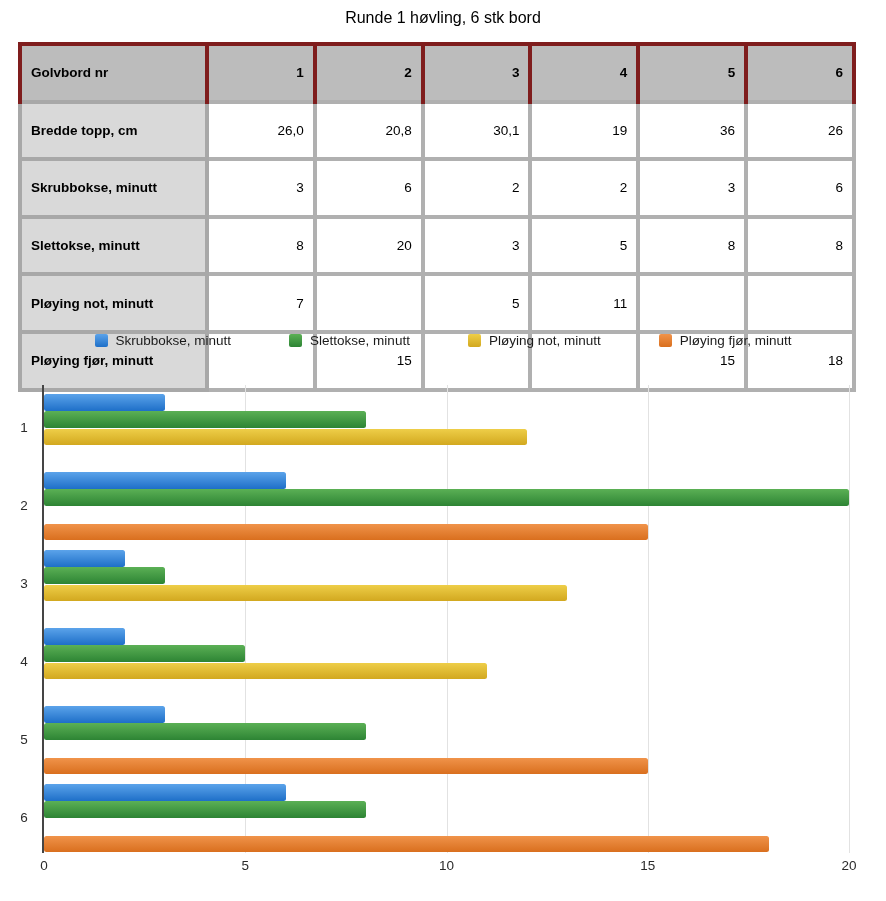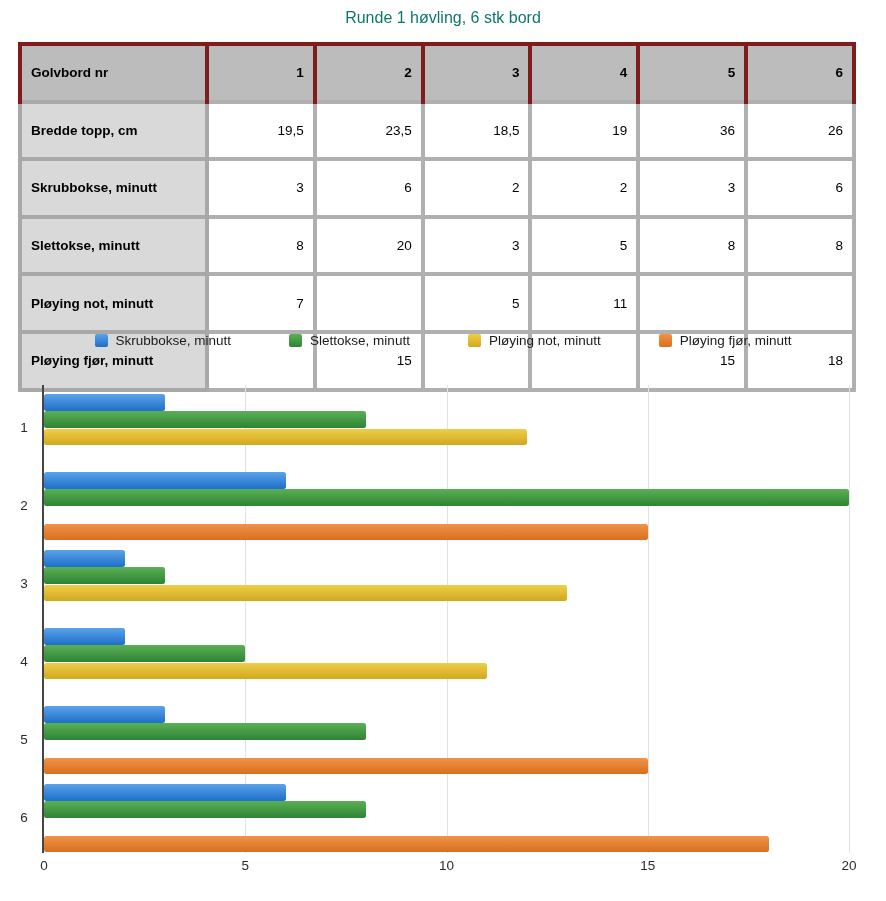--- a/index.html
+++ b/index.html
@@ -3,21 +3,21 @@
 <meta charset="utf-8">
 <style>
   html, body { margin:0; padding:0; }
   body {
     width:886px; height:901px; position:relative;
     background:#ffffff; font-family:"Liberation Sans", sans-serif; color:#000;
     overflow:hidden;
   }
   .title {
     position:absolute; top:9px; left:0; width:886px;
-    text-align:center; font-size:16px; color:#0f766e;
+    text-align:center; font-size:16px; color:#000000;
   }
   
   table.data {
     position:absolute; left:18px; top:42px; width:838px;
     border-collapse:collapse; table-layout:fixed;
     font-size:13.5px;
   }
   table.data col.lblcol { width:187px; }
   table.data th, table.data td {
     border:4px solid #7f1d1d; height:29.6px; padding:12px 9px;
@@ -88,23 +88,23 @@
         <td>2</td>
         <td>3</td>
         <td>4</td>
         <td>5</td>
         <td>6</td>
       </tr>
   </thead>
   <tbody>
       <tr>
         <th>Bredde topp, cm</th>
-        <td>19,5</td>
-        <td>23,5</td>
-        <td>18,5</td>
+        <td>26,0</td>
+        <td>20,8</td>
+        <td>30,1</td>
         <td>19</td>
         <td>36</td>
         <td>26</td>
       </tr>
       <tr>
         <th>Skrubbokse, minutt</th>
         <td>3</td>
         <td>6</td>
         <td>2</td>
         <td>2</td>

